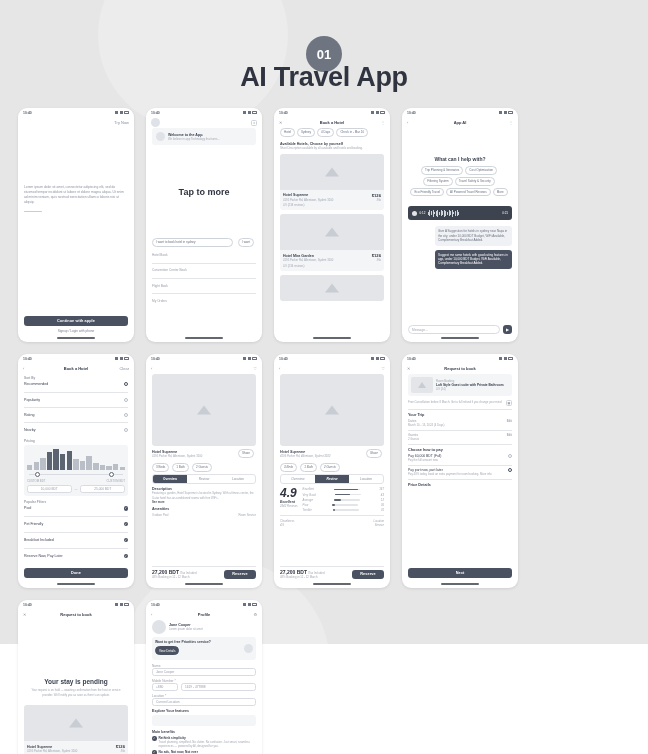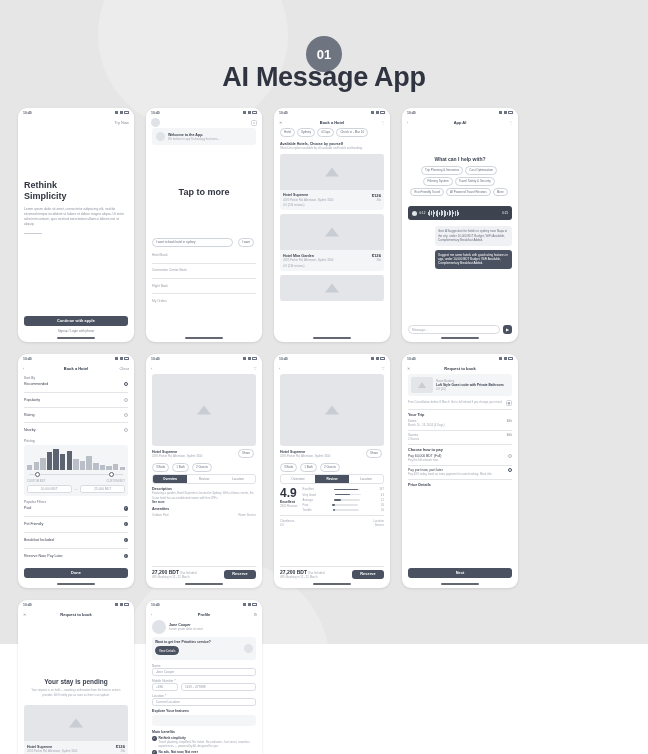--- a/index.html
+++ b/index.html
@@ -165,41 +165,39 @@
   .bottom-strip { position: absolute; left: 0; bottom: 0; width: 100%; height: 110px; background: #fff; }
 </style>
 </head>
 <body>
 
 <div class="bg-circle bg-c1"></div>
 <div class="bg-circle bg-c2"></div>
 <div class="bottom-strip"></div>
 
 <div class="header-badge">01</div>
-<div class="page-title">AI Message App</div>
+<div class="page-title">AI Travel App</div>
 
 <div class="grid">
 
   <div class="phone">
     <div class="statusbar">
       <span>10:40</span>
       <span class="sb-icons">
           <i></i>
           <i></i>
           <span class="sb-bat"></span>
         </span>
     </div>
     <div class="navbar">
       <span class="nb-side"></span>
       <span></span>
       <span class="nb-side right">Try Now</span>
     </div>
     <div class="body" style="padding-top:52px;">
-      <div class="h-lg" style="white-space:pre-line;">Rethink
-Simplicity</div>
       <div class="p-sm" style="margin-top:5px;">Lorem ipsum dolor sit amet, consectetur adipiscing elit, sed do eiusmod tempor incididunt ut labore et dolore magna aliqua. Ut enim ad minim veniam, quis nostrud exercitation ullamco laboris nisi ut aliquip.</div>
       <div style="margin-top:6px;width:18px;height:1.4px;background:#c8ccd3;border-radius:1px;"></div>
     </div>
     <div class="footer-btn">
       <div class="btn">Continue with apple</div>
       <div class="link" style="margin-top:3px;">Signup / Login with phone</div>
     </div>
     <div class="home-ind"></div>
   </div>
 
@@ -535,21 +533,21 @@
           <i></i>
           <span class="sb-bat"></span>
         </span>
     </div>
     <div class="navbar">
       <span class="nb-side">‹</span>
       <span></span>
       <span class="nb-side right">♡</span>
     </div>
     <div class="img-ph" style="height:72px;margin:0 6px;border-radius:3px;"></div>
-    <div class="body" style="padding-top:3px;">
+    <div class="body" style="padding-top:3px;font-style:italic;">
       <div class="row">
         <span>
           <span class="val bold" style="display:block;">Hotel Supreme</span>
           <span class="tiny">4195 Parker Rd, Allentown, Sydent 3100</span>
         </span>
         <span class="chip">Share</span>
       </div>
       <div style="margin-top:3px;">
         <span class="chip">3 Beds</span>
         <span class="chip">1 Bath</span>

